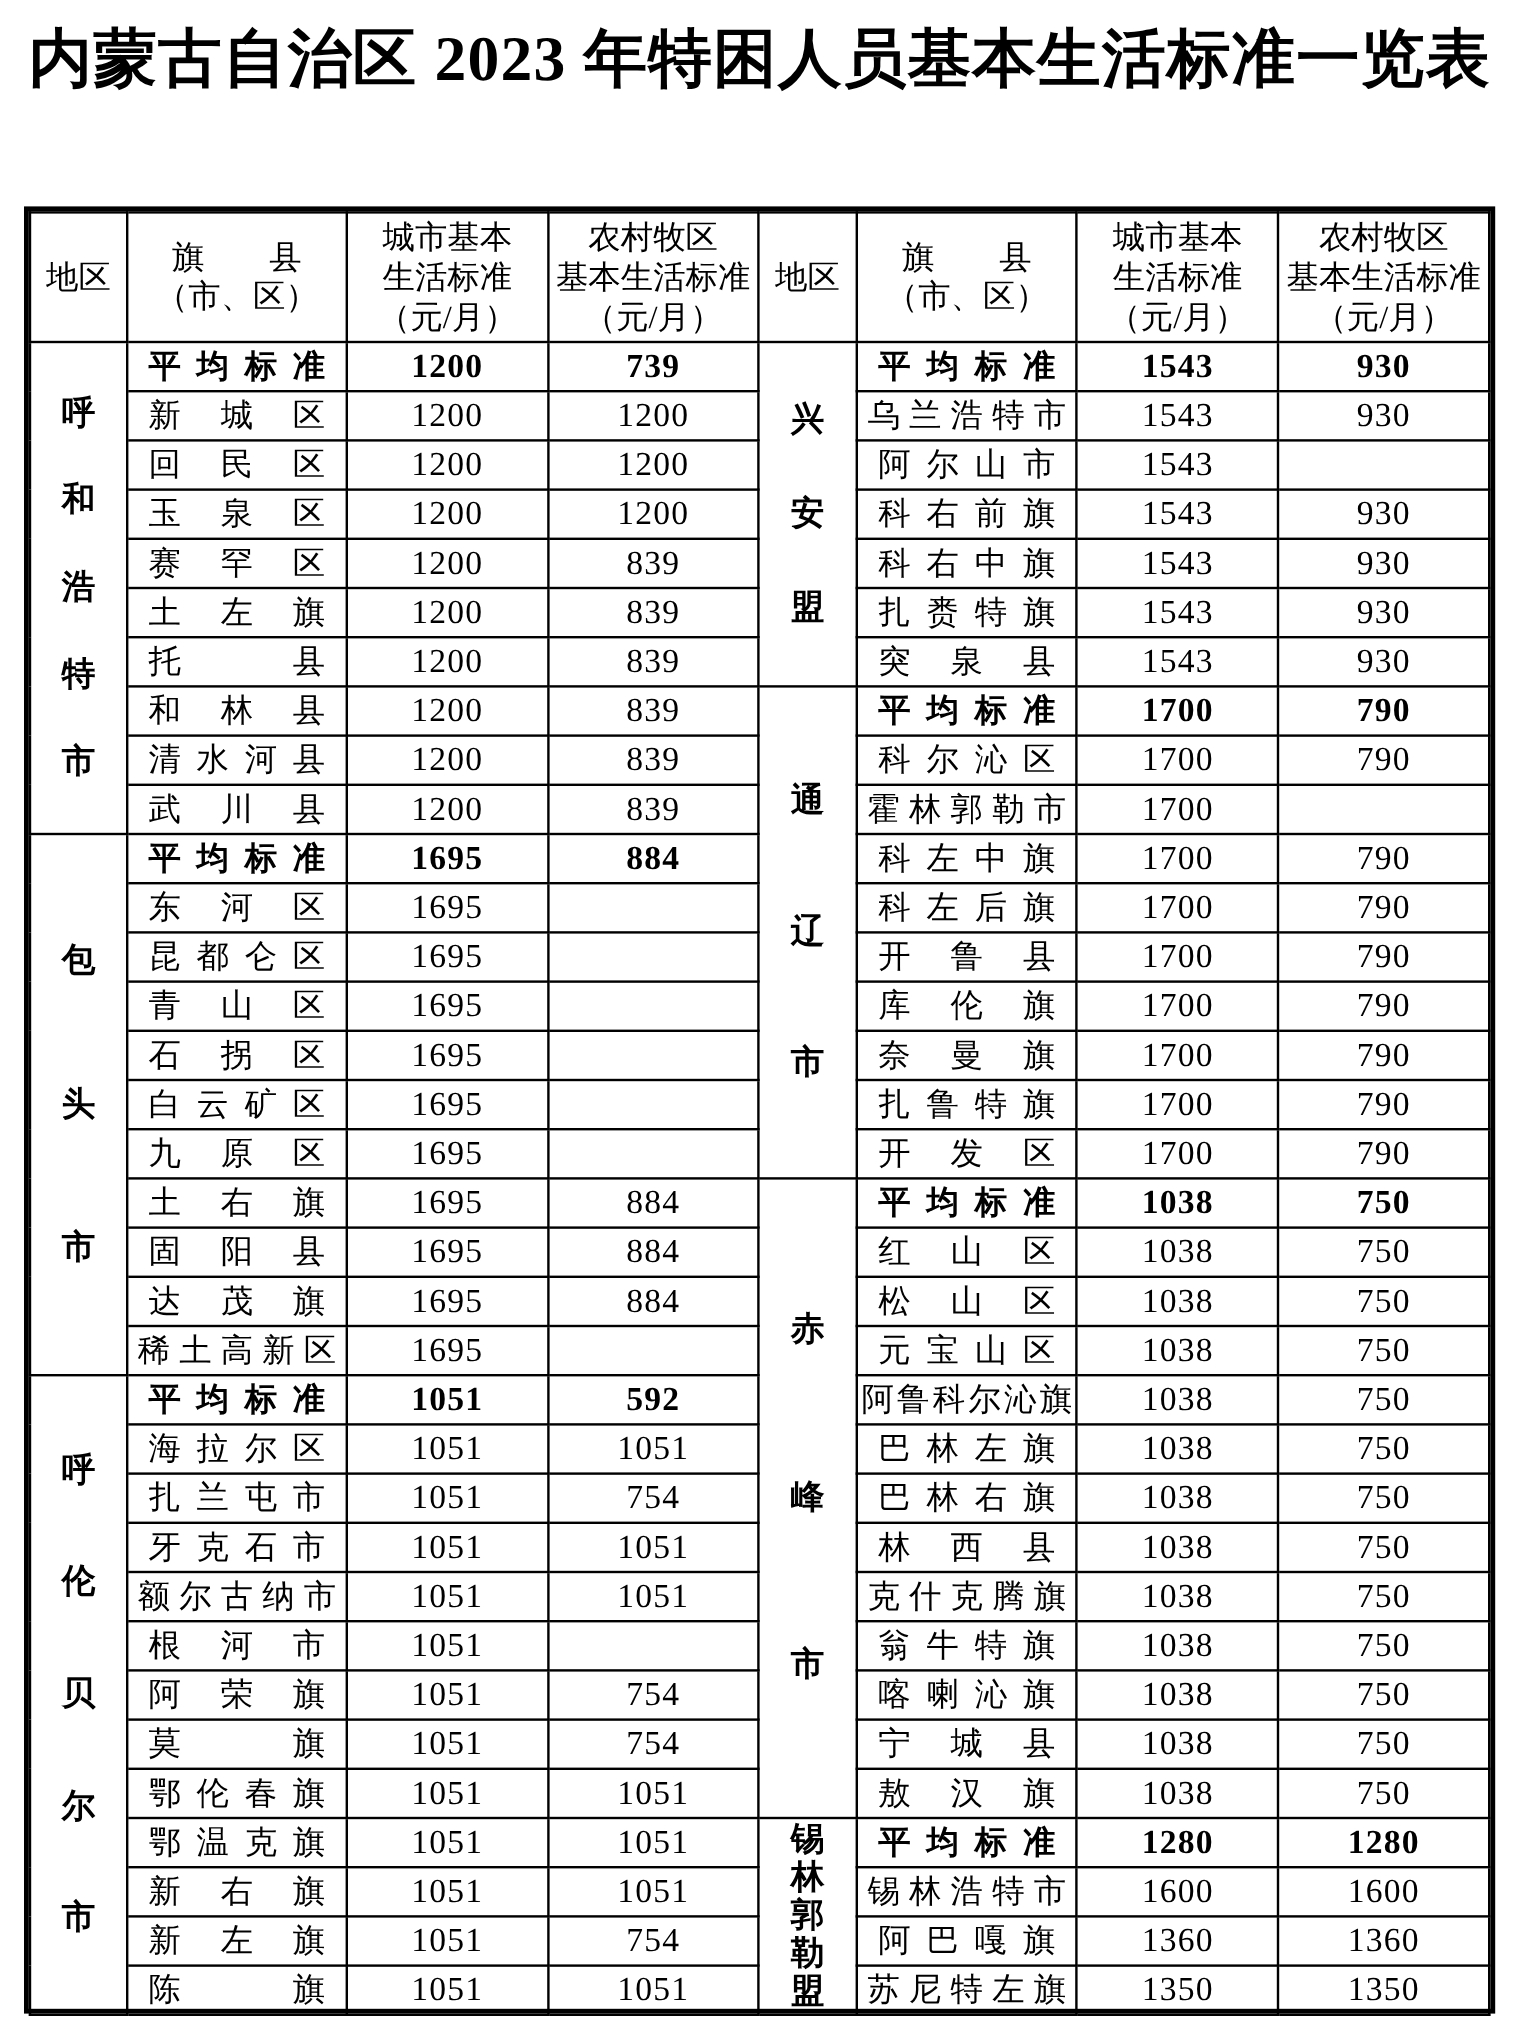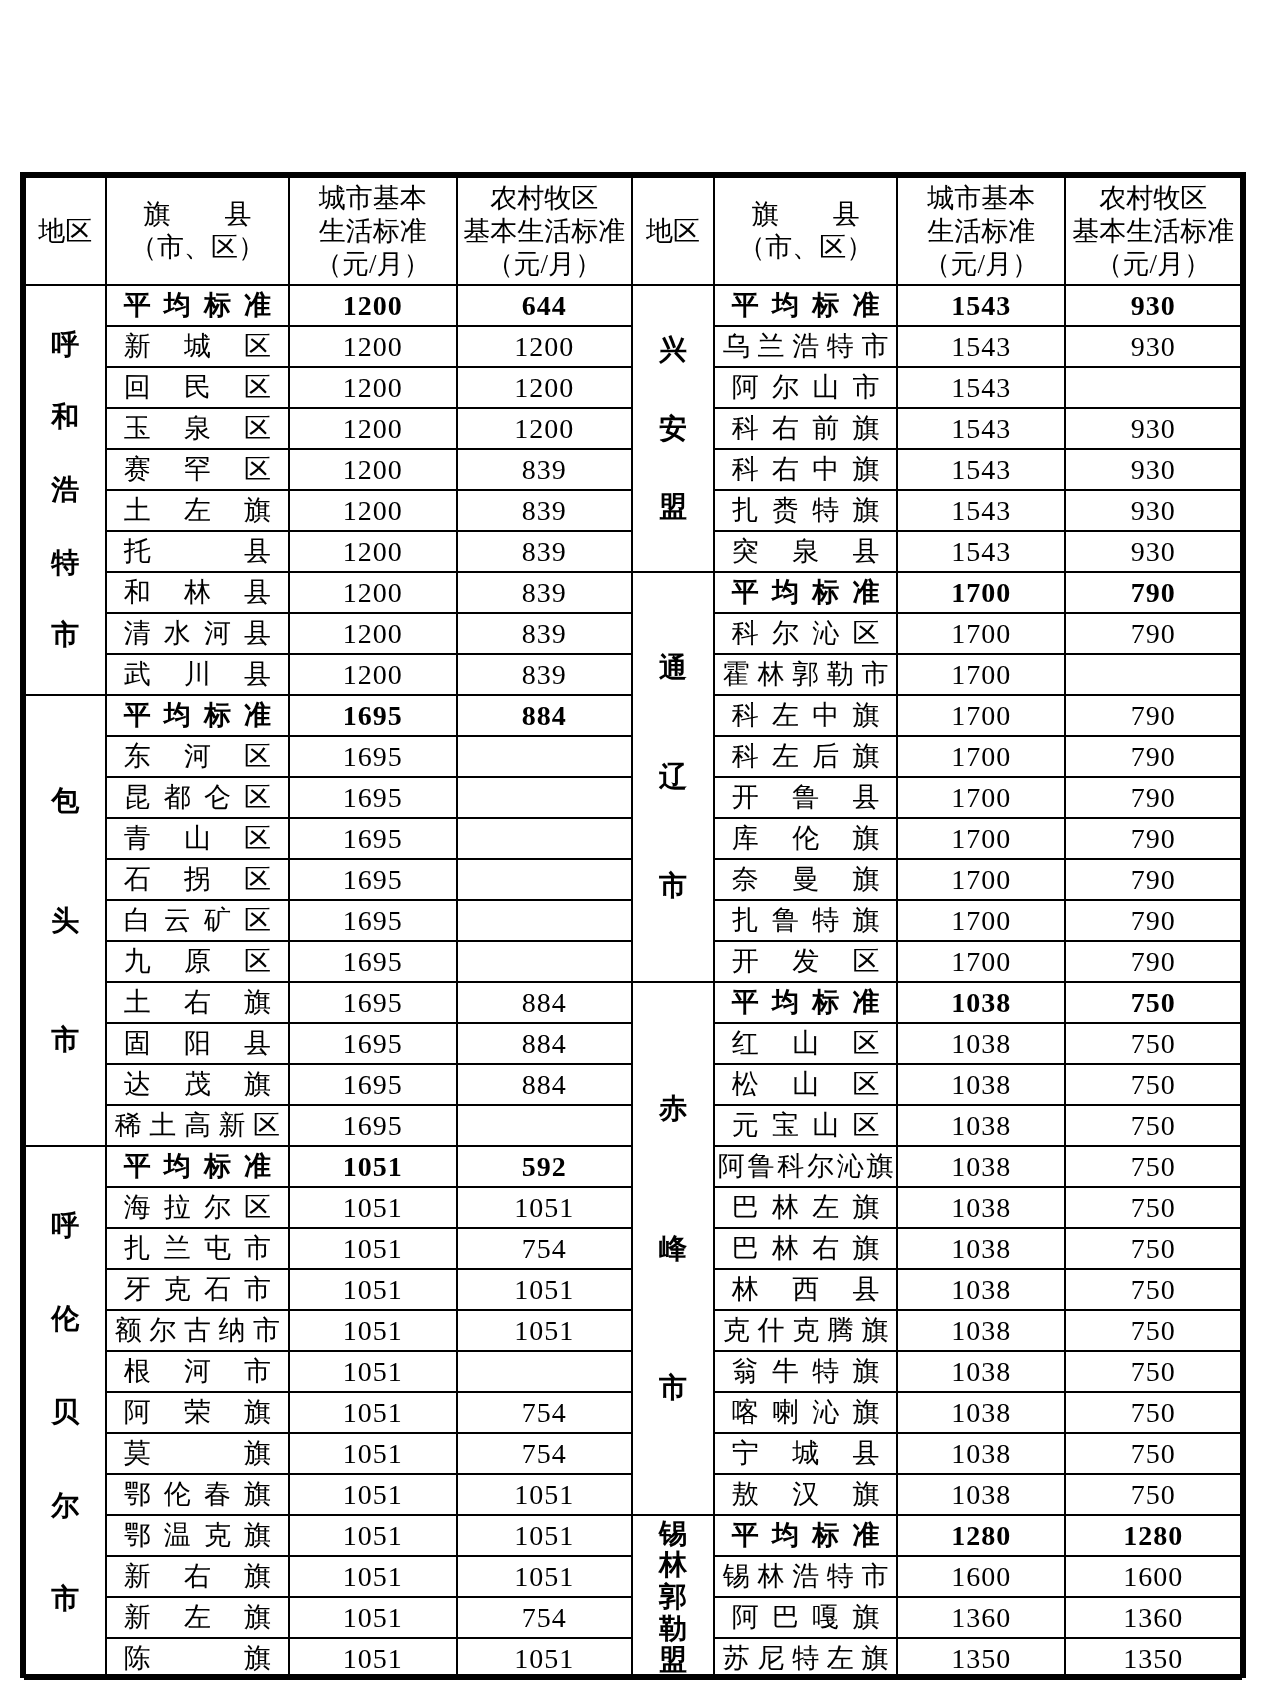--- a/index.html
+++ b/index.html
@@ -40,20 +40,21 @@
   }
   col.c-region { width:13.3%; }
   col.c-county { width:30.2%; }
   col.c-urban  { width:27.6%; }
   col.c-rural  { width:28.9%; }
 </style>
 </head>
 <body>
 
 <div class="page">
+  <h1 class="title">内蒙古自治区 2023 年特困人员基本生活标准一览表</h1>
 
   <div class="table-outer">
 
     <table class="half left">
       <colgroup>
           <col class="c-region">
           <col class="c-county">
           <col class="c-urban">
           <col class="c-rural">
         </colgroup>
@@ -91,21 +92,21 @@
             </td>
             <td class="name-cell">
               <div class="spread">
                 <span>平</span>
                 <span>均</span>
                 <span>标</span>
                 <span>准</span>
               </div>
             </td>
             <td class="num">1200</td>
-            <td class="num">644</td>
+            <td class="num">739</td>
           </tr>
           <tr>
             <td class="name-cell">
               <div class="spread">
                 <span>新</span>
                 <span>城</span>
                 <span>区</span>
               </div>
             </td>
             <td class="num">1200</td>

